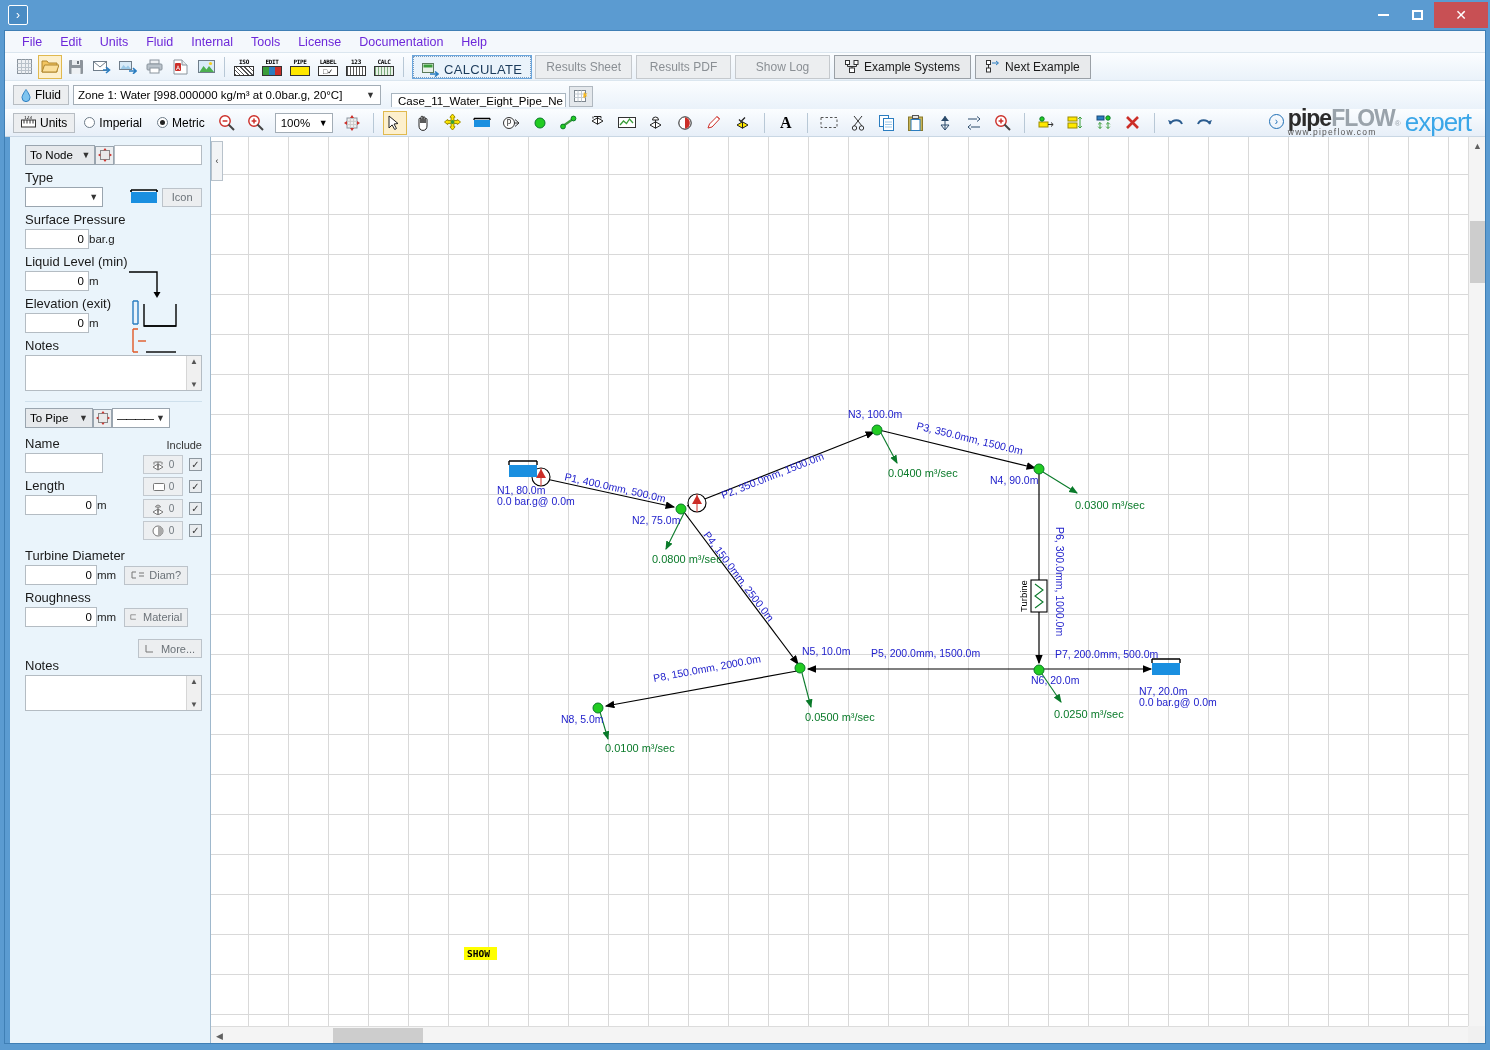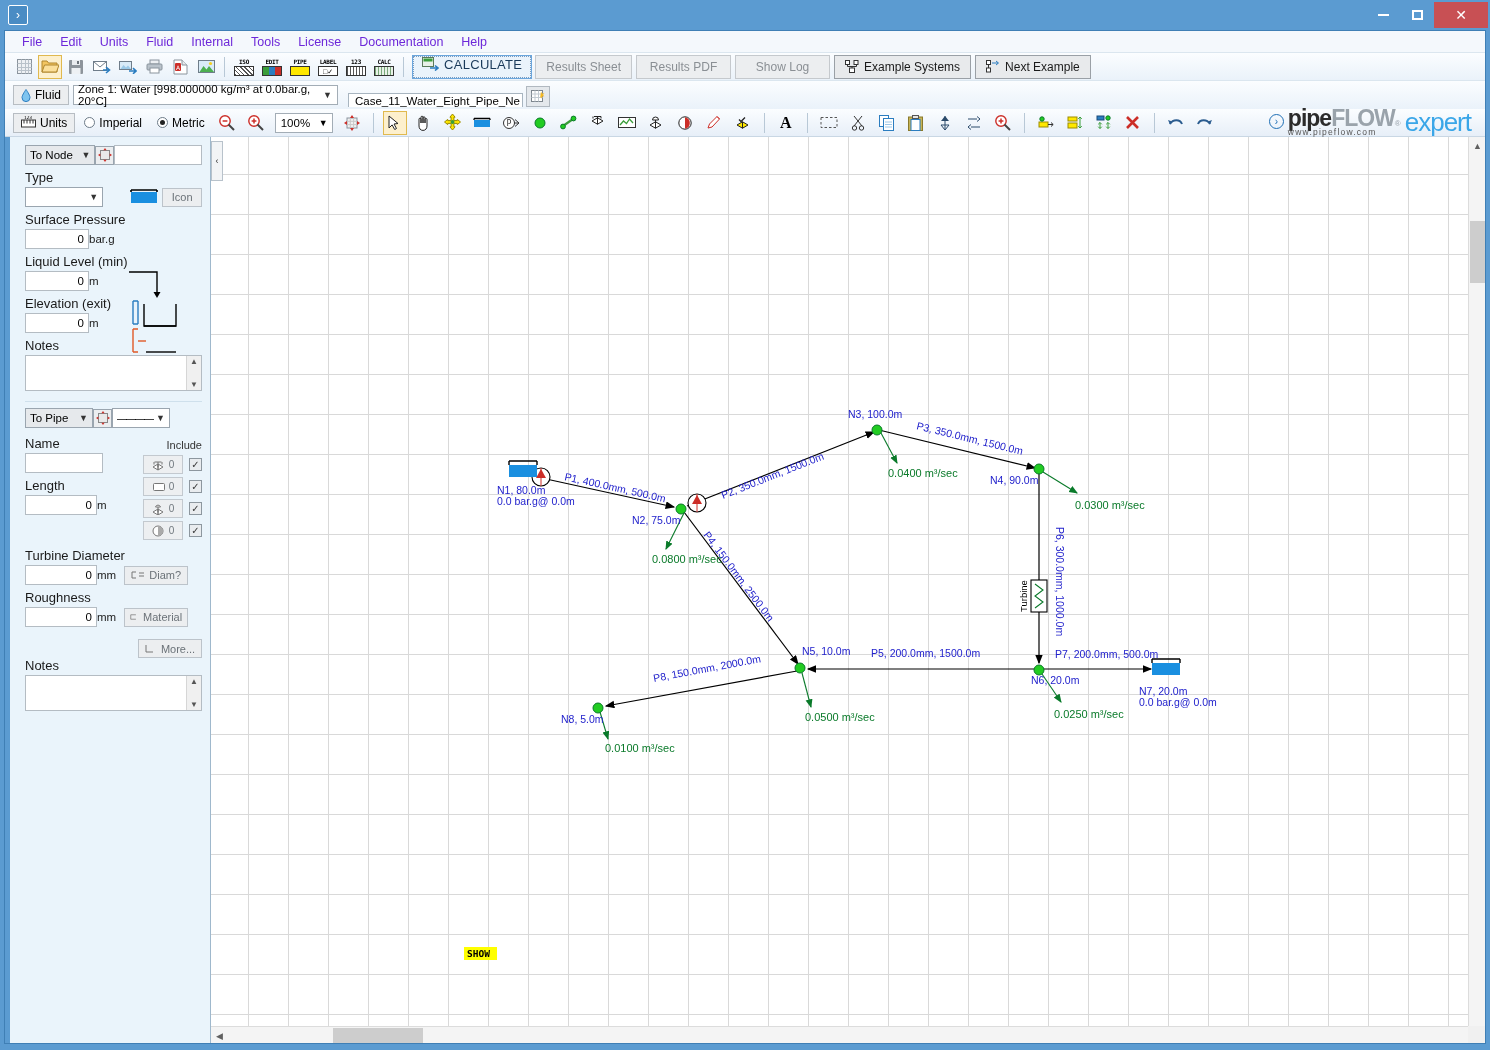--- a/index.html
+++ b/index.html
@@ -89,21 +89,21 @@
     width:26px;height:24px;display:flex;flex-direction:column;
     align-items:center;justify-content:center;margin:0 1px;
   }
   .lbl-icon .cap {
     font-family:"DejaVu Sans Mono",monospace;
     font-size:6px;font-weight:bold;color:#000;line-height:7px;letter-spacing:-0.3px;
   }
   .lbl-icon .bx { width:20px;height:10px;border:1px solid #333;margin-top:1px; }
 
   #calc-btn {
-    height:22px;display:flex;align-items:flex-start;gap:5px;
+    height:22px;display:flex;align-items:flex-end;gap:5px;
     border:1px dotted #7a9cc0;background:#eaf3fb;
     padding:0 8px;margin-left:4px;
     outline:1px solid #6aa6dd;
   }
   #calc-btn .txt { font-size:13px;color:#1a3a5a;letter-spacing:.3px; }
 
   .top-btn {
     height:24px;min-width:95px;
     display:flex;align-items:center;justify-content:center;gap:5px;
     background:#eceef0;border:1px solid #c5c9cd;
@@ -116,21 +116,21 @@
     height:28px;display:flex;align-items:center;
     background:linear-gradient(#fbfdff,#eaf2fa);
     padding-left:8px;gap:4px;
   }
   .tb-chip {
     height:20px;display:flex;align-items:center;gap:4px;
     background:#eceef0;border:1px solid #b7bdc3;
     padding:0 7px;font-size:12px;
   }
   #fluid-select {
-    height:20px;width:265px;background:#fff;border:1px solid #a3adb6;
+    height:20px;width:308px;background:#fff;border:1px solid #a3adb6;
     display:flex;align-items:center;padding:0 4px;font-size:11.5px;
     position:relative;
   }
   #fluid-select .arrow { position:absolute;right:5px;font-size:9px;color:#333; }
 
   #tab-strip { display:flex;align-items:flex-end;height:24px;margin-left:6px; }
   .doc-tab {
     height:14px;background:#fff;border:1px solid #a8b5c0;border-bottom:none;
     display:flex;align-items:flex-end;padding:0 4px 0 6px;font-size:11.5px;gap:4px;
     max-width:175px; overflow:hidden; white-space:nowrap;

